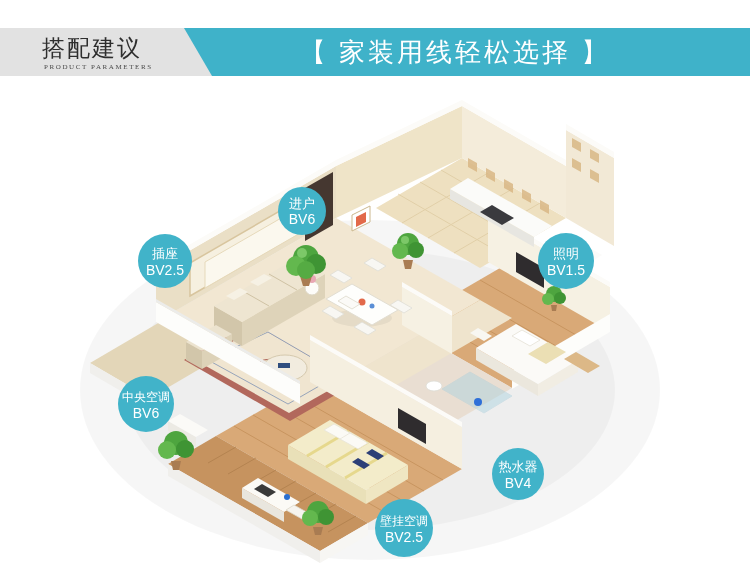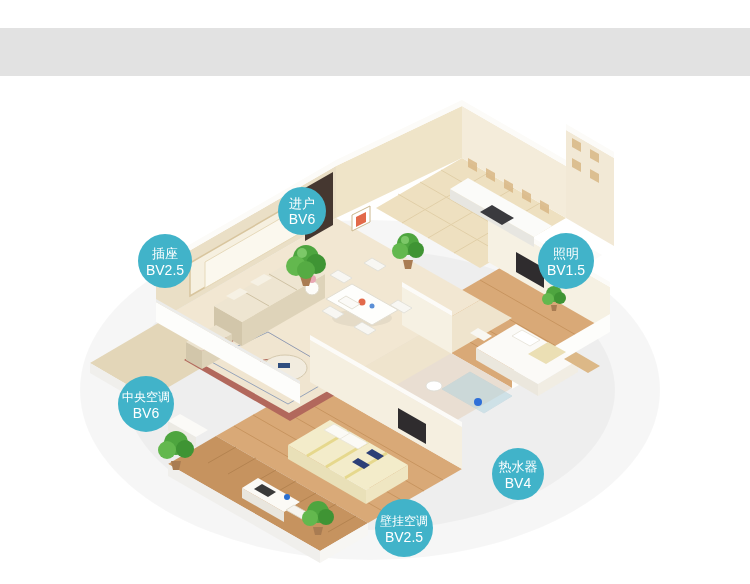--- a/index.html
+++ b/index.html
@@ -59,20 +59,27 @@
     text-anchor:middle;
     font-family:"Liberation Sans", sans-serif;
   }
 </style>
 </head>
 <body>
 
 <div class="page">
 
   <div class="header-band"></div>
+  <div class="header-accent">
+    <span class="banner-text">【 家装用线轻松选择 】</span>
+  </div>
+  <div class="header-title">
+    <div class="title-cn">搭配建议</div>
+    <div class="title-en">PRODUCT PARAMETERS</div>
+  </div>
 
   <svg class="plan" viewBox="0 0 750 584">
 
     <g>
       <ellipse cx="370" cy="390" rx="290" ry="170" fill="#000000" opacity="0.035"></ellipse>
       <ellipse cx="370" cy="390" rx="245" ry="140" fill="#000000" opacity="0.03"></ellipse>
     </g>
 
     <g>
 

